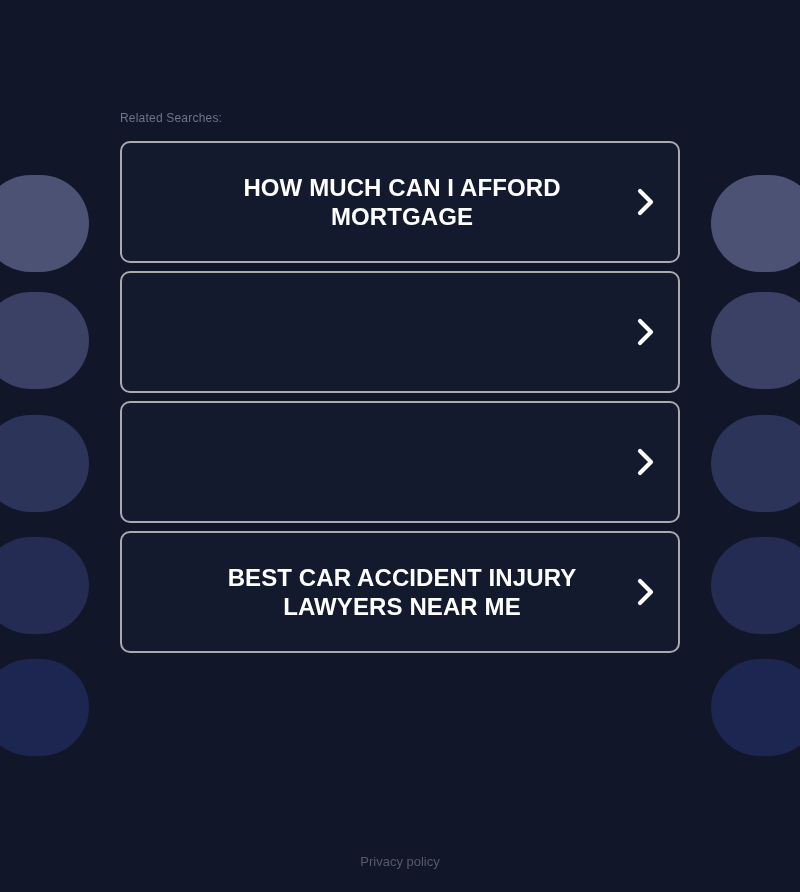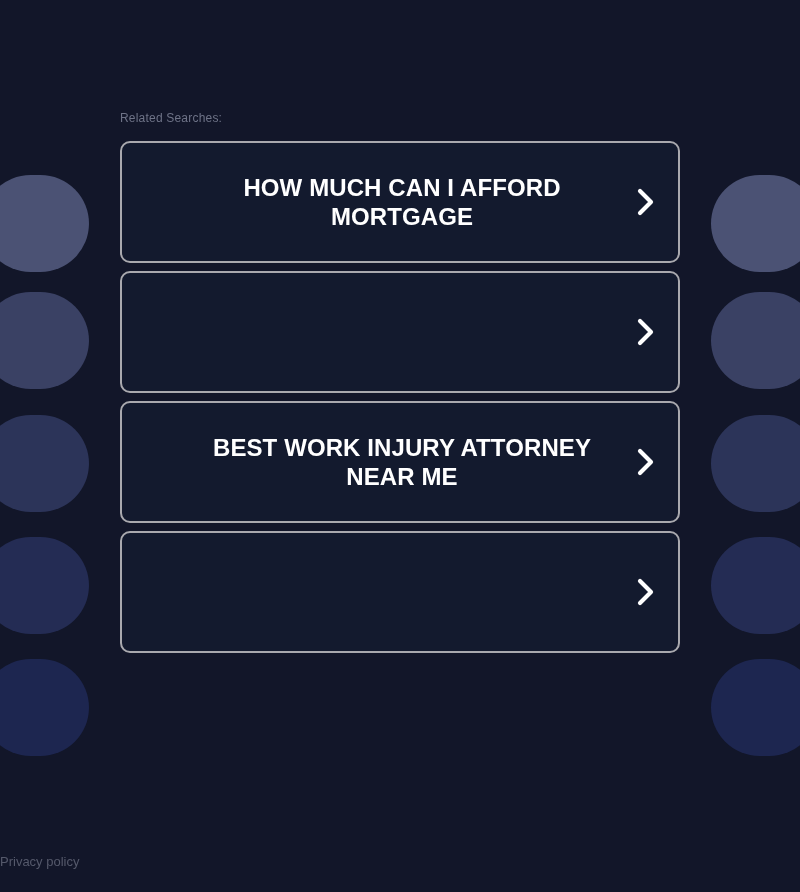--- a/index.html
+++ b/index.html
@@ -103,20 +103,21 @@
     display: block;
   }
   .chevron svg { display: block; }
 
   
   #footer {
     position: absolute;
     left: 0;
     top: 852px;
     width: 800px;
+    text-align: center;
   }
   #privacy-policy {
     display: inline-block;
     color: #55596b;
     font-size: 13px;
     line-height: 18px;
     text-decoration: none;
     cursor: pointer;
   }
 </style>
@@ -150,28 +151,28 @@
         </span>
       </div>
       <div class="card">
         <span class="chevron">
           <svg width="22" height="30" viewBox="0 0 22 30" fill="none" xmlns="http://www.w3.org/2000/svg">
             <path d="M6 4 L17 15 L6 26" stroke="#ffffff" stroke-width="4.2" stroke-linecap="round" stroke-linejoin="round"></path>
           </svg>
         </span>
       </div>
       <div class="card">
-        <div class="card-label">Best work injury attorney near me</div>
         <span class="chevron">
           <svg width="22" height="30" viewBox="0 0 22 30" fill="none" xmlns="http://www.w3.org/2000/svg">
             <path d="M6 4 L17 15 L6 26" stroke="#ffffff" stroke-width="4.2" stroke-linecap="round" stroke-linejoin="round"></path>
           </svg>
         </span>
       </div>
       <div class="card">
+        <div class="card-label">Best car accident injury lawyers near me</div>
         <span class="chevron">
           <svg width="22" height="30" viewBox="0 0 22 30" fill="none" xmlns="http://www.w3.org/2000/svg">
             <path d="M6 4 L17 15 L6 26" stroke="#ffffff" stroke-width="4.2" stroke-linecap="round" stroke-linejoin="round"></path>
           </svg>
         </span>
       </div>
     </div>
 
   <div id="footer">
     <a id="privacy-policy">Privacy policy</a>

